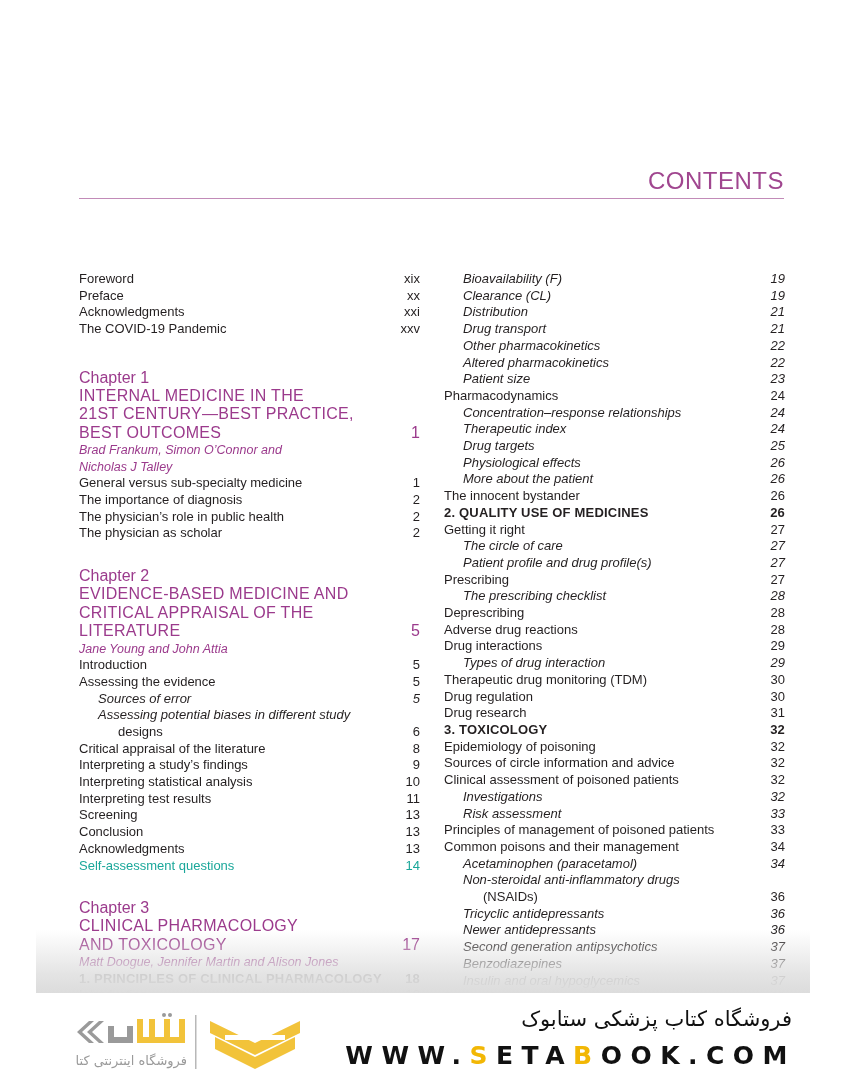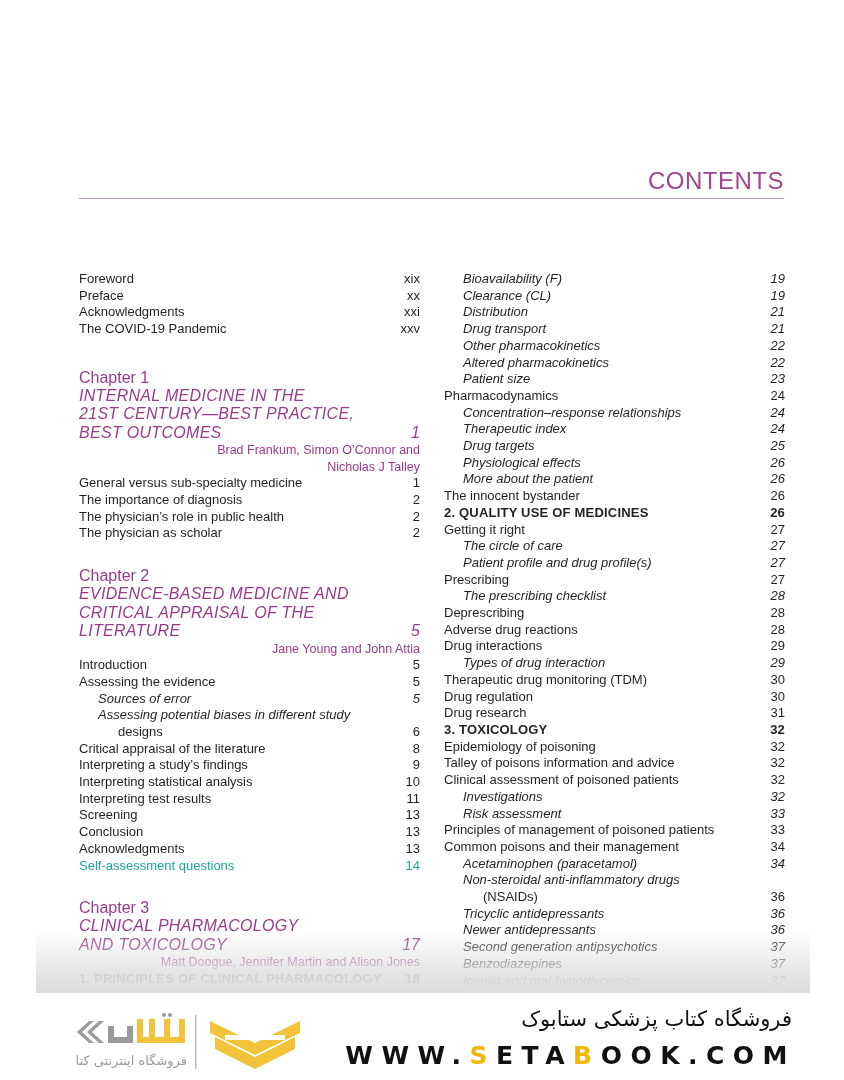--- a/index.html
+++ b/index.html
@@ -24,24 +24,24 @@
   .row .t { flex: 1; padding-right: 8px; }
   .row .p { text-align: right; min-width: 24px; }
   .row.sub .t { padding-left: 19px; font-style: italic; }
   .row.sub .p { font-style: italic; }
   .row.cont .t { padding-left: 39px; }
   .row.bold { font-weight: bold; letter-spacing: 0.2px; justify-content: space-between; }
   .row.teal { color: #1aa79a; }
 
   .chapter { margin-top: 24px; color: #9b3a8c; }
   .chapter .num { font-size: 16px; line-height: 19px; }
-  .chapter .title-row { display: flex; justify-content: space-between; align-items: center; font-style: italic; }
+  .chapter .title-row { display: flex; justify-content: space-between; align-items: center; }
   .chapter .title { font-size: 16px; line-height: 18.5px; text-transform: uppercase; letter-spacing: 0.3px; }
   .chapter .cp { font-size: 16px; line-height: 18.5px; }
-  .chapter .authors { font-size: 12.5px; line-height: 16.5px; color: #9b3a8c; text-align: right; }
+  .chapter .authors { font-size: 12.5px; font-style: italic; line-height: 16.5px; color: #9b3a8c; }
 
   .footer { position: absolute; left: 0; top: 993px; width: 844px; height: 87px; background: #fff; }
   .logo { position: absolute; left: 75px; top: 20px; width: 255px; height: 60px; }
   .fa-line { position: absolute; right: 52px; top: 14px; font-size: 21px; color: #111; direction: rtl;
              font-family: "DejaVu Sans", sans-serif; }
   .url { position: absolute; right: 48px; top: 48px; font-size: 25px; letter-spacing: 8.5px; font-weight: bold;
          color: #111; font-family: "DejaVu Sans", sans-serif; }
   .url .y { color: #f2b705; }
 </style>
 </head>
@@ -307,21 +307,21 @@
       </div>
       <div class="row bold">
         <span class="t">3. TOXICOLOGY</span>
         <span class="p">32</span>
       </div>
       <div class="row">
         <span class="t">Epidemiology of poisoning</span>
         <span class="p">32</span>
       </div>
       <div class="row">
-        <span class="t">Talley of poisons information and advice</span>
+        <span class="t">Sources of circle information and advice</span>
         <span class="p">32</span>
       </div>
       <div class="row">
         <span class="t">Clinical assessment of poisoned patients</span>
         <span class="p">32</span>
       </div>
       <div class="row sub">
         <span class="t">Investigations</span>
         <span class="p">32</span>
       </div>

